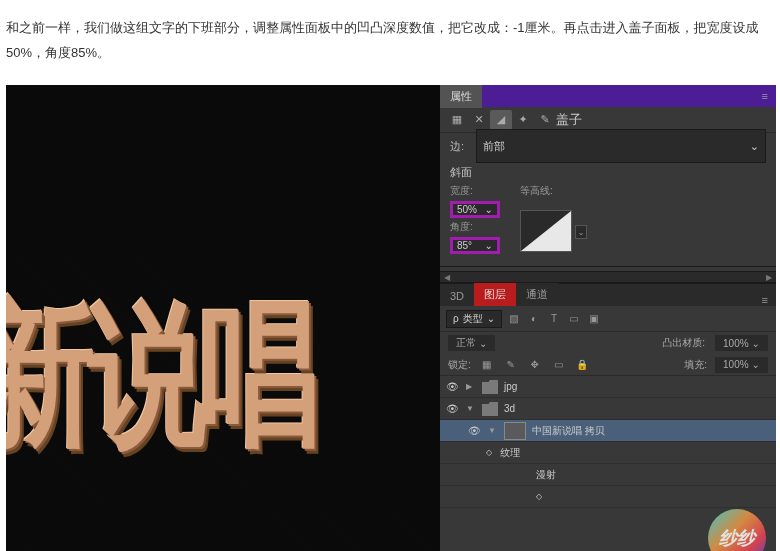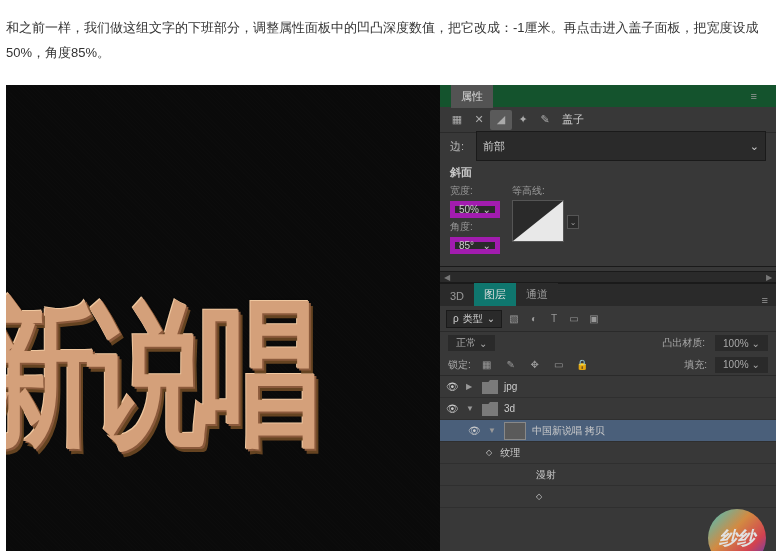--- a/index.html
+++ b/index.html
@@ -4,47 +4,47 @@
 <style>
 *{margin:0;padding:0;box-sizing:border-box;font-family:"Microsoft YaHei",sans-serif}
 body{background:#fff;width:780px;height:551px;overflow:hidden}
 .instruction{padding:16px 6px;font-size:13px;line-height:1.9;color:#333}
 .app{position:relative;width:770px;height:492px;margin:4px 6px 0;background:#1a1a1a;display:flex}
 .canvas{width:434px;height:492px;background:#0a0a0a;position:relative;overflow:hidden}
 .canvas::before{content:"";position:absolute;inset:0;background-image:repeating-linear-gradient(45deg,rgba(40,40,40,.1) 0 1px,transparent 1px 3px);opacity:.5}
 .text3d{position:absolute;left:-30px;top:210px;font-size:120px;font-weight:900;color:#d4a07a;letter-spacing:-8px;text-shadow:2px 2px 0 #8b5a3c,4px 4px 0 #654321,-1px -1px 0 #f0c8a0,0 0 2px #000;font-family:"SimHei",sans-serif;transform:scaleY(1.3)}
 .panels{flex:1;background:#383838;color:#b8b8b8;font-size:11px;display:flex;flex-direction:column}
 .prop-panel{border-bottom:1px solid #1a1a1a}
-.panel-header{background:#14532d;padding:11px;display:flex;align-items:center;height:22px}
+.panel-header{background:#4c1d95;padding:0;display:flex;align-items:center;height:22px}
 .tab{background:#535353;padding:4px 10px;font-size:11px;color:#ddd}
 .panel-menu{margin-left:auto;padding:0 8px;color:#999;cursor:pointer}
 .icon-row{display:flex;gap:0;padding:3px 6px;align-items:center;height:26px;border-bottom:1px solid #2a2a2a}
 .tool-icon{width:22px;height:20px;display:flex;align-items:center;justify-content:center;font-size:11px;color:#aaa;cursor:pointer}
 .tool-icon.active{background:#5a5a5a;border-radius:2px}
-.label-after{margin-left:6px;font-size:11px;color:#ccc}
+.label-after{font-size:13px;color:#ccc}
 .field-row{display:flex;align-items:center;padding:4px 10px;gap:8px;height:26px}
 .field-label{font-size:11px;color:#b8b8b8;min-width:18px}
-.select-box{flex:1;background:#2a2a2a;border:1px solid #1a1a1a;padding:14px 6px;font-size:11px;color:#ccc;display:flex;justify-content:space-between;align-items:center;height:18px}
-.section-title{padding:6px 10px 2px;font-size:11px;color:#ccc;font-weight:bold}
-.bevel-area{padding:2px 10px 8px;display:flex;gap:12px}
+.select-box{flex:1;background:#2a2a2a;border:1px solid #1a1a1a;padding:2px 6px;font-size:11px;color:#ccc;display:flex;justify-content:space-between;align-items:center;height:34px}
+.section-title{padding:6px 10px 2px;font-size:11px;color:#ccc;font-weight:normal}
+.bevel-area{padding:2px 10px 8px;display:flex;gap:20px}
 .bevel-inputs{display:flex;flex-direction:column;gap:2px}
 .sub-label{font-size:10px;color:#999;margin-bottom:1px}
-.val-box{background:#2a2a2a;border:5px solid #a21caf;padding:1px 4px;font-size:10px;color:#ccc;display:flex;justify-content:space-between;align-items:center;width:50px;height:17px}
+.val-box{background:#2a2a2a;border:3px solid #a21caf;padding:1px 4px;font-size:10px;color:#ccc;display:flex;justify-content:space-between;align-items:center;width:50px;height:17px}
 .contour-area{display:flex;flex-direction:column;align-items:flex-start}
-.contour-label{font-size:10px;color:#999;margin-bottom:2px}
+.contour-label{font-size:10px;color:#999;margin-bottom:12px}
 .contour-box{width:52px;height:42px;background:#2a2a2a;border:1px solid #555;position:relative}
 .contour-box::after{content:"";position:absolute;left:0;bottom:0;width:0;height:0;border-left:50px solid transparent;border-bottom:40px solid #e8e8e8}
 .contour-dd{position:absolute;right:-16px;top:14px;width:12px;height:14px;background:#2a2a2a;border:1px solid #555;display:flex;align-items:center;justify-content:center;font-size:8px;color:#999}
 .divider{height:1px;background:#1a1a1a;margin:4px 0}
 .scrollbar{height:12px;background:#2a2a2a;border-top:1px solid #1a1a1a;border-bottom:1px solid #1a1a1a;display:flex;align-items:center}
 .scroll-arrow{width:14px;text-align:center;font-size:8px;color:#777}
 .layers-panel{flex:1;display:flex;flex-direction:column;background:#383838}
 .layer-tabs{display:flex;background:#2a2a2a;height:22px;align-items:flex-end}
 .ltab{padding:4px 10px;font-size:11px;color:#999;background:#2a2a2a}
-.ltab.active{background:#0f766e;color:#ddd}
+.ltab.active{background:#b91c1c;color:#ddd}
 .layer-toolbar{display:flex;align-items:center;padding:3px 6px;gap:4px;height:26px;border-bottom:1px solid #2a2a2a}
 .type-select{background:#2a2a2a;border:1px solid #1a1a1a;padding:1px 6px;font-size:10px;color:#ccc;display:flex;gap:4px;align-items:center;height:18px}
 .mini-icon{width:16px;height:16px;display:flex;align-items:center;justify-content:center;font-size:10px;color:#999;cursor:pointer}
 .layer-opts{display:flex;padding:3px 8px;font-size:10px;color:#aaa;gap:10px;align-items:center;height:22px}
 .opt-select{background:#2a2a2a;padding:1px 8px;display:flex;gap:3px;align-items:center;height:16px}
 .lock-row{display:flex;padding:3px 8px;font-size:10px;color:#aaa;gap:8px;align-items:center;height:22px;border-bottom:1px solid #2a2a2a}
 .layer-list{flex:1;overflow:hidden}
 .layer-item{display:flex;align-items:center;padding:3px 6px;font-size:10px;color:#ccc;height:22px;border-bottom:1px solid #2f2f2f;gap:6px}
 .layer-item.selected{background:#4a5f7a}
 .indent-1{padding-left:28px}

